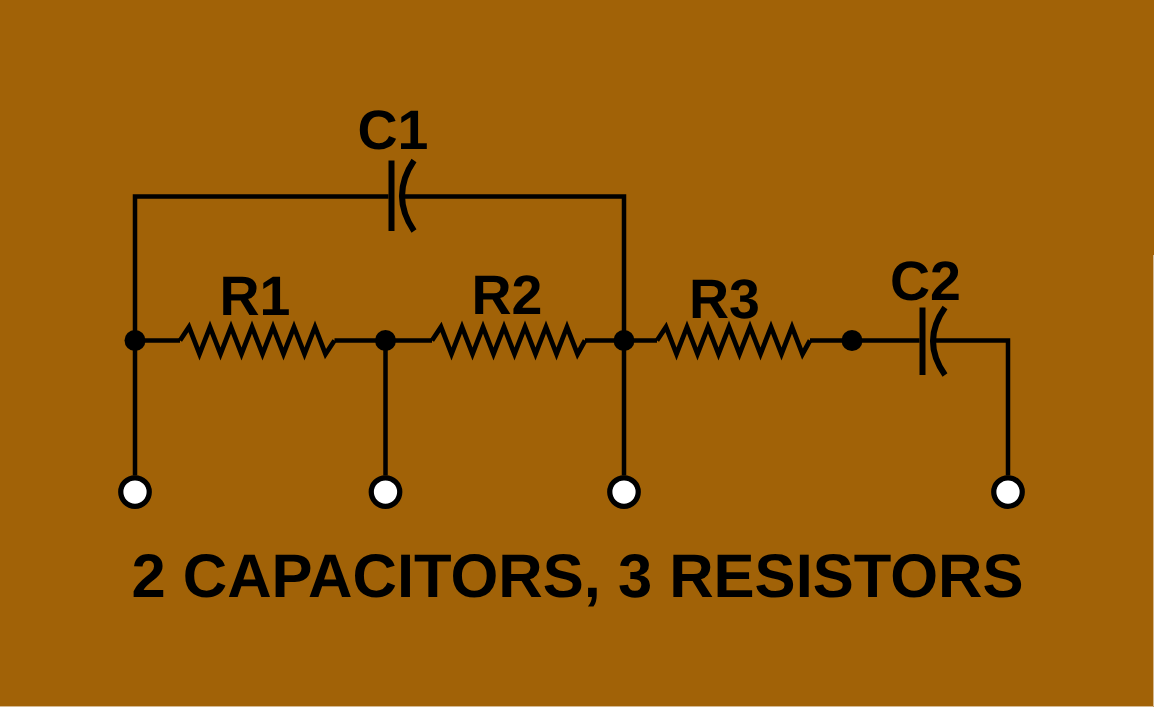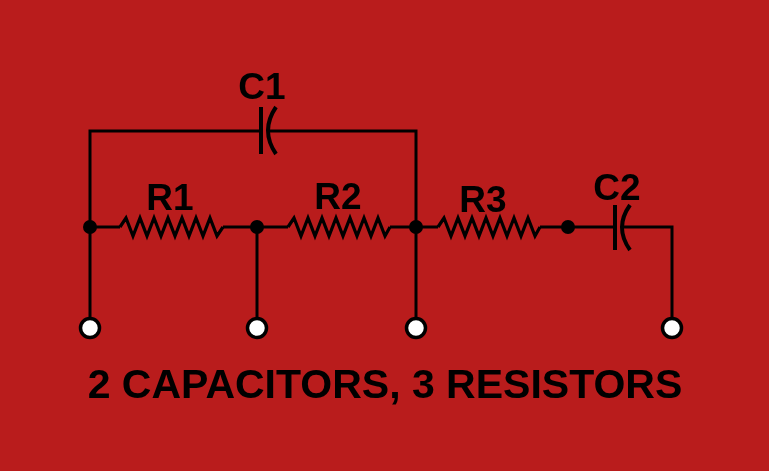--- a/index.html
+++ b/index.html
@@ -5,21 +5,21 @@
   html, body {
     margin: 0;
     padding: 0;
     background: #ffffff;
     font-family: "Liberation Sans", sans-serif;
   }
   .stage {
     position: relative;
     width: 769px;
     height: 471px;
-    background: #b91c1c;
+    background: #a16207;
     overflow: hidden;
     text-align: center;
   }
   svg { display: block; }
   .wire {
     stroke: #000000;
     stroke-width: 3;
     fill: none;
     stroke-linecap: butt;
     stroke-linejoin: miter;

